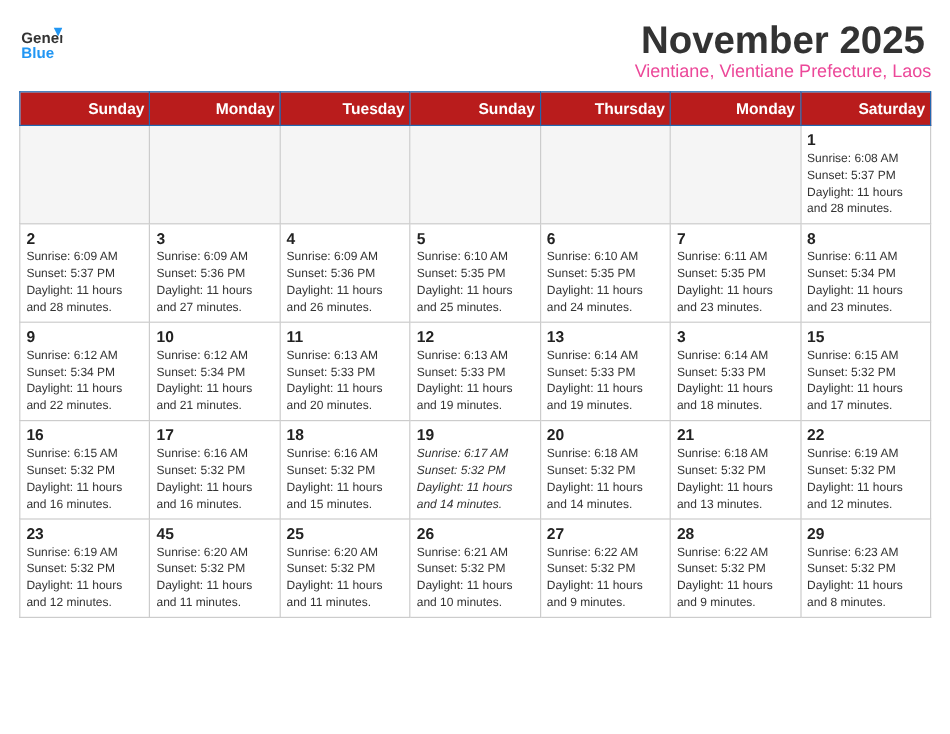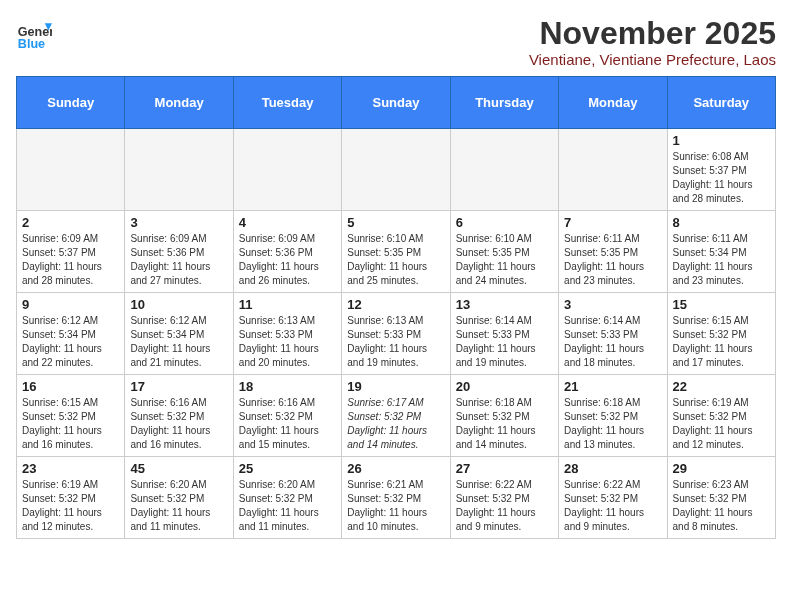--- a/index.html
+++ b/index.html
@@ -19,44 +19,44 @@
     .logo {
       display: flex;
       align-items: center;
       gap: 4px;
     }
     .logo-icon {
       width: 36px;
       height: 36px;
     }
     .title-block {
-      text-align: right;
+      text-align: center;
     }
     .month-title {
       font-size: 32px;
       font-weight: bold;
       color: #333;
       line-height: 1.1;
     }
     .subtitle {
       font-size: 15px;
-      color: #7f1d1d;
+      color: #ec4899;
     }
     .calendar {
       width: 100%;
       border-collapse: collapse;
       border: 1px solid #ccc;
     }
     .calendar th {
-      background: #3b82f6;
+      background: #b91c1c;
       color: #fff;
       font-size: 13px;
       font-weight: bold;
-      padding: 18px 4px;
-      text-align: center;
+      padding: 6px 4px;
+      text-align: right;
       border: 1px solid #2267b0;
     }
     .calendar td {
       vertical-align: top;
       border: 1px solid #ccc;
       padding: 4px 5px;
       width: 108px;
       min-height: 80px;
       font-size: 10.5px;
       color: #333;

